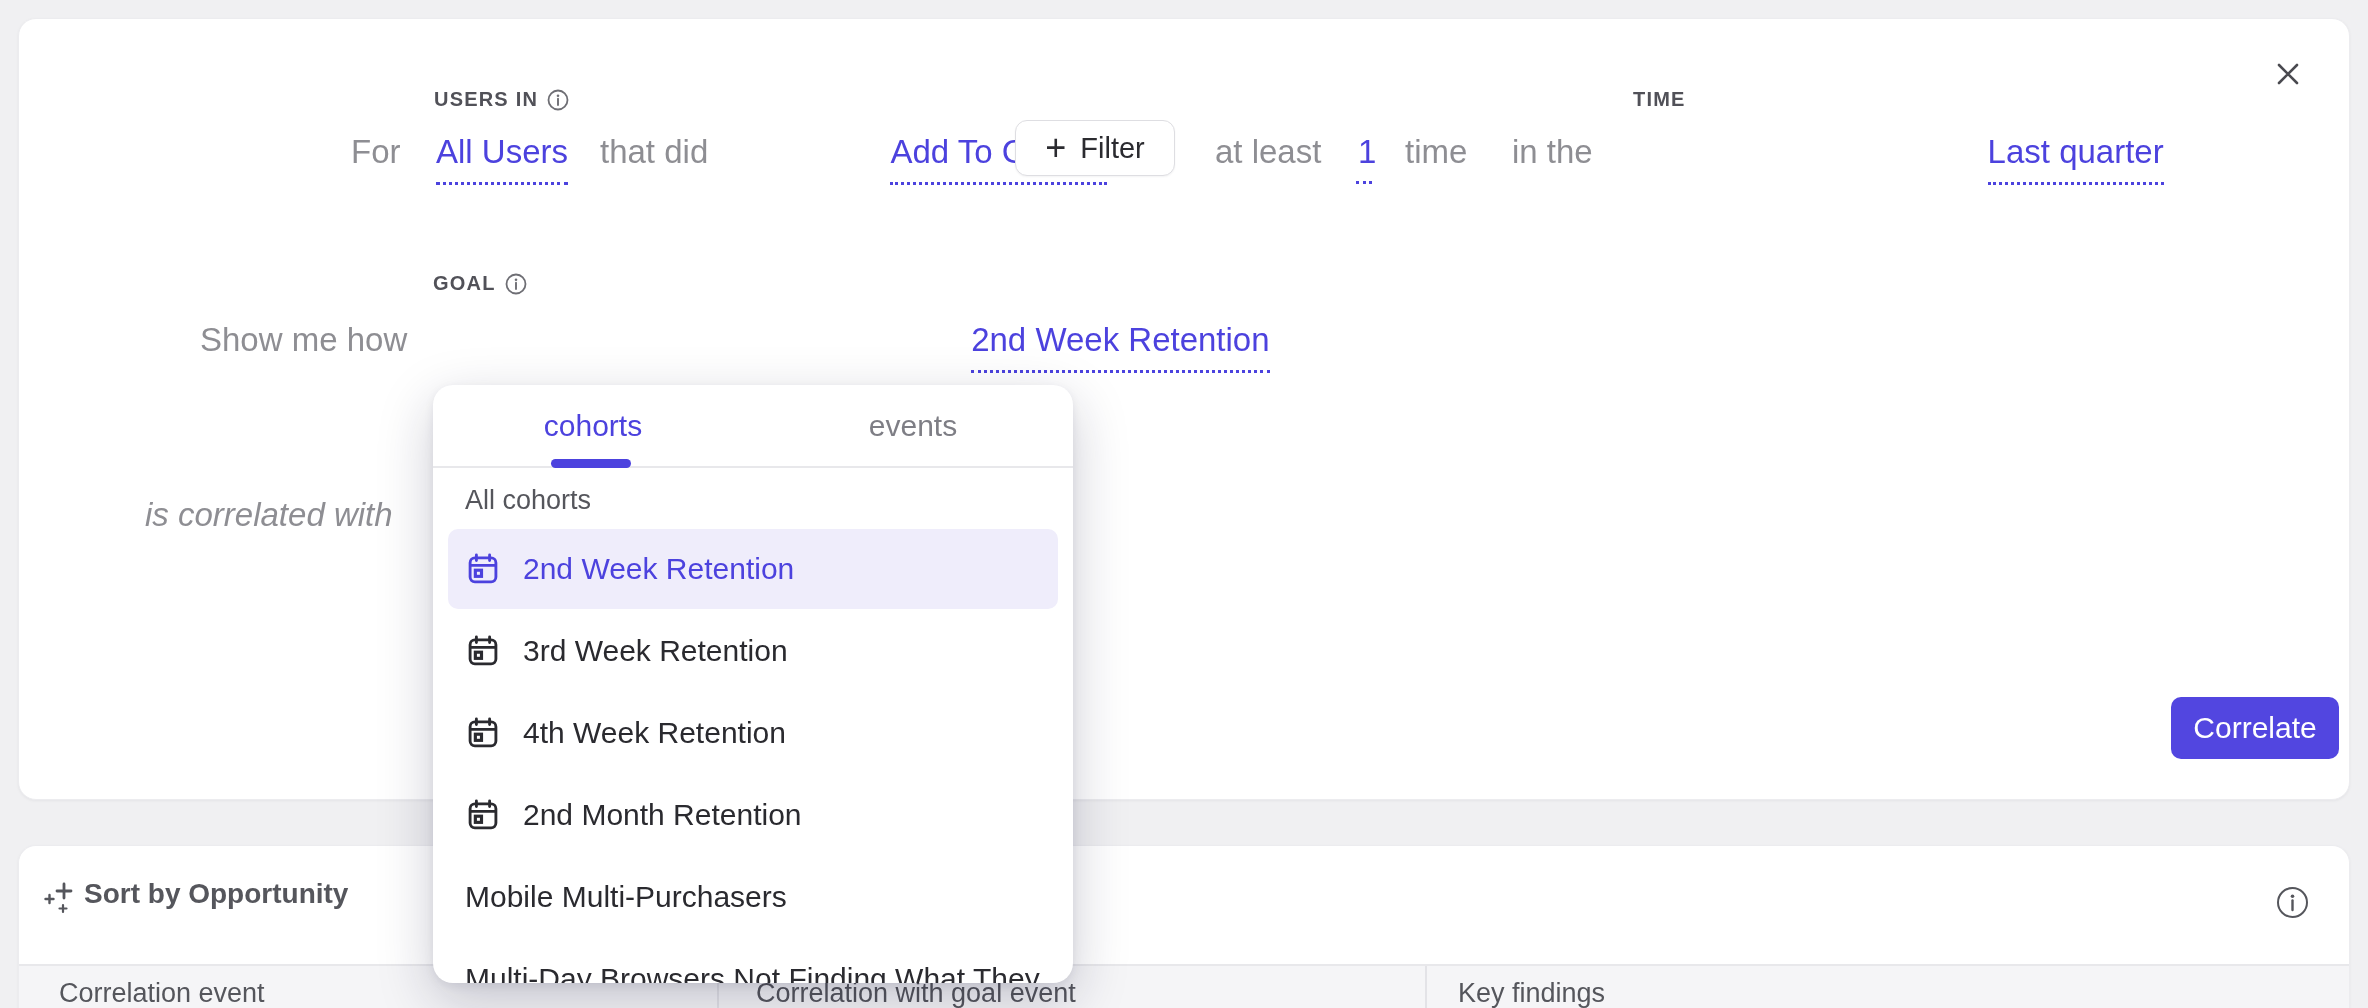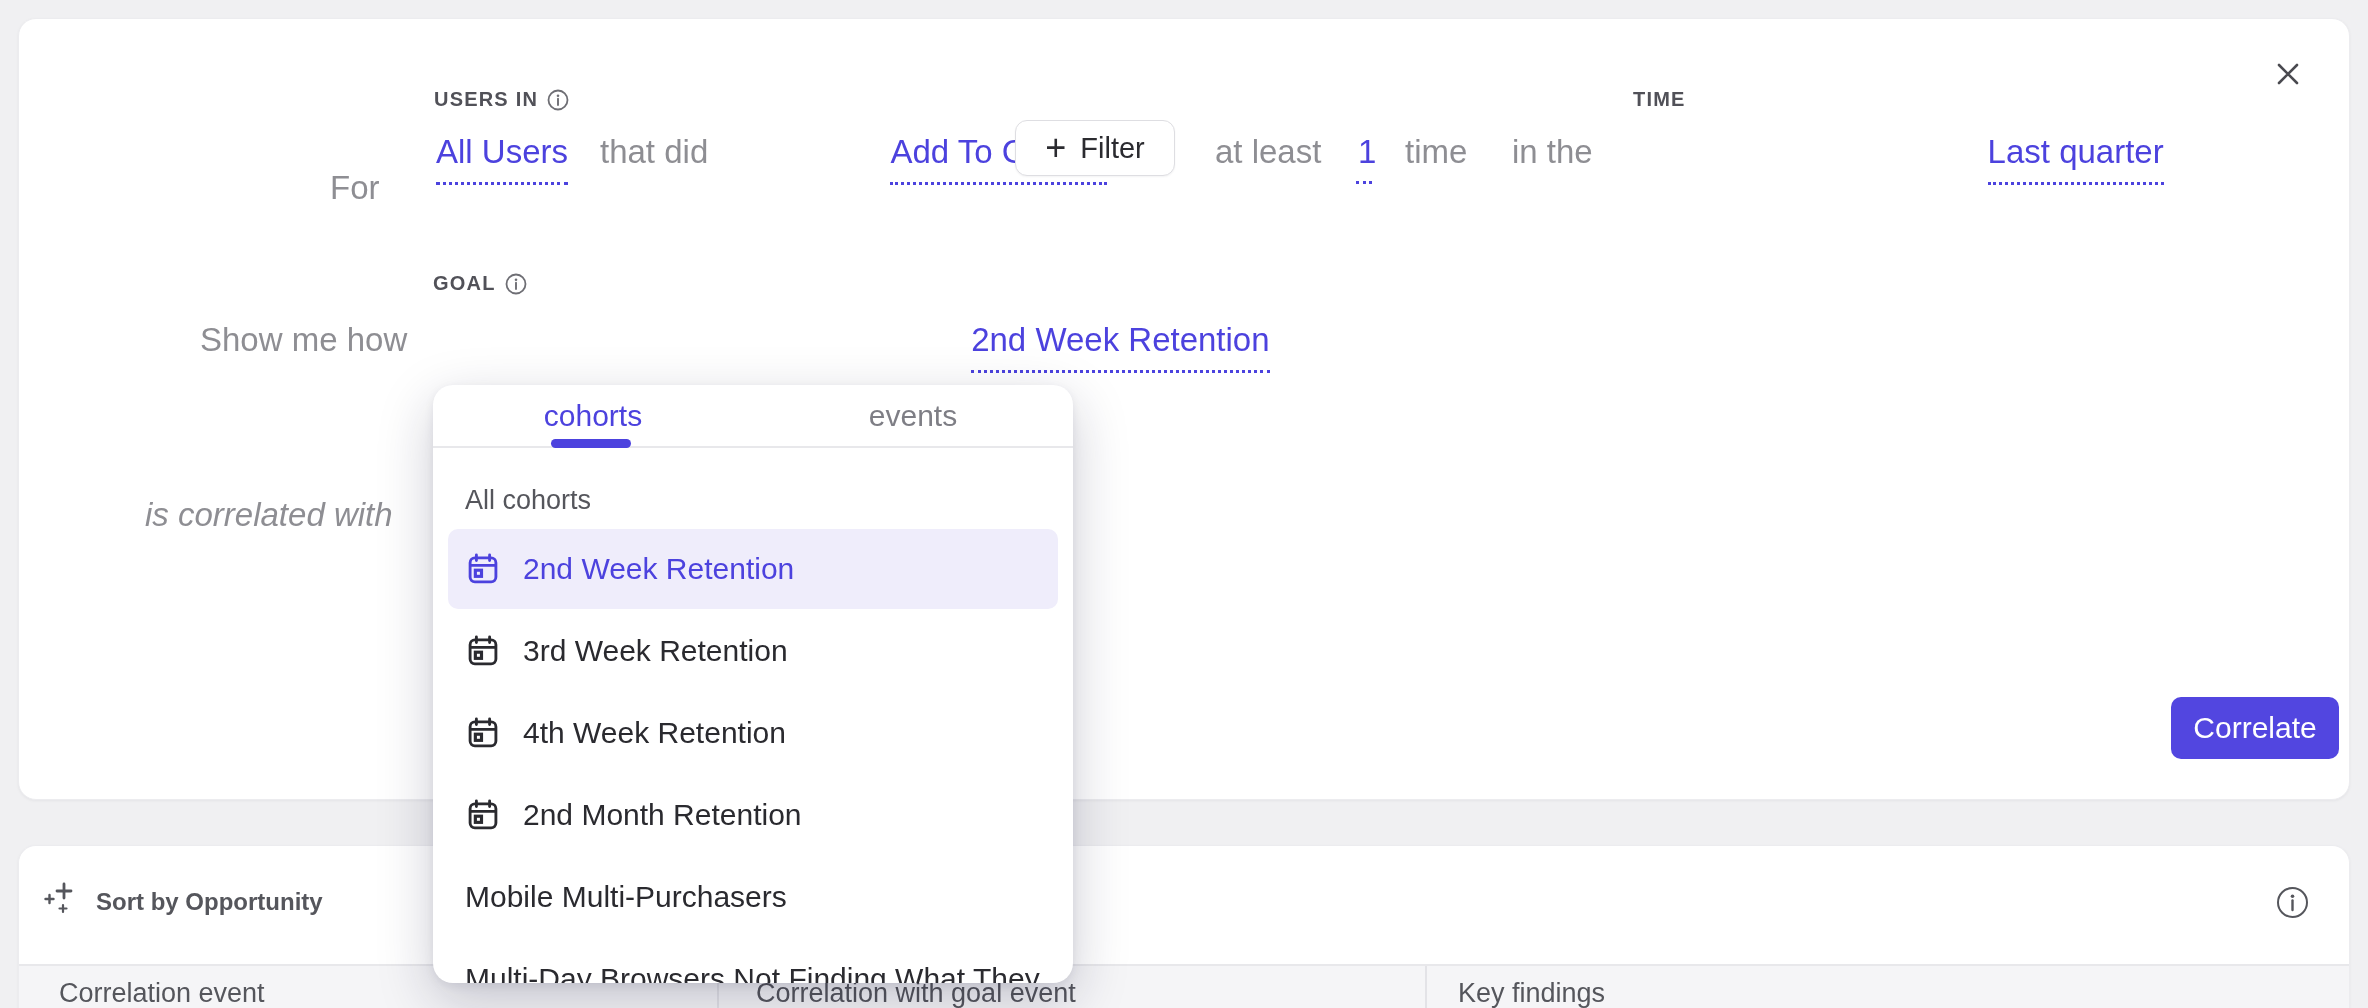--- a/index.html
+++ b/index.html
@@ -70,21 +70,21 @@
     background:none;border:none;cursor:pointer;color:#4A4A50;
     display:flex;align-items:center;justify-content:center;
   }
   
   .dropdown{
     position:absolute;left:433px;top:385px;width:640px;height:598px;
     background:#fff;border-radius:20px;overflow:hidden;z-index:5;
     box-shadow:0 18px 55px rgba(25,25,60,.22),0 3px 10px rgba(25,25,60,.08);
   }
   .tabbar{
-    position:relative;height:63px;border-bottom:2px solid var(--divider,#E8E8EB);
+    position:relative;height:83px;border-bottom:2px solid var(--divider,#E8E8EB);
     display:flex;
   }
   .tab{
     flex:1;display:flex;align-items:center;justify-content:center;
     font-size:30px;color:#7E7E85;background:none;border:none;
     font-family:inherit;cursor:pointer;
   }
   .tab.active{color:var(--accent,#4C42DE);}
   .tab-underline{
     position:absolute;left:118px;bottom:-2px;width:80px;height:9px;
@@ -96,22 +96,22 @@
   .dd-list{position:absolute;left:15px;top:144px;width:610px;}
   .dd-item{
     height:80px;margin-bottom:2px;border-radius:10px;
     display:flex;align-items:center;gap:22px;padding:0 17px;
     font-size:30px;color:var(--text-dark,#2A2A2F);cursor:pointer;
   }
   .dd-item.selected{background:var(--selected-bg,#EFEDFB);color:var(--accent,#4C42DE);}
   .dd-item .icon{width:36px;height:36px;flex:none;}
   
   .sort-bar{
-    position:absolute;left:42px;top:878px;display:flex;align-items:flex-end;gap:16px;
-    font-size:24px;font-weight:700;color:var(--header-text,#55565C);cursor:pointer;z-index:2;
+    position:absolute;left:42px;top:878px;display:flex;align-items:flex-start;gap:4px;
+    font-size:28px;font-weight:700;color:var(--header-text,#55565C);cursor:pointer;z-index:2;
   }
   .info-btn{
     position:absolute;left:2272px;top:882px;width:40px;height:40px;z-index:2;
     background:none;border:none;cursor:pointer;color:#55565C;
     display:flex;align-items:center;justify-content:center;
   }
   .table-head{
     position:absolute;left:19px;top:964px;width:2330px;height:44px;
     background:var(--header-bg,#F5F5F7);border-top:2px solid var(--divider,#E8E8EB);z-index:1;
   }
@@ -145,21 +145,21 @@
           <circle cx="11" cy="6.8" r="1.3" fill="#6E6E74"></circle>
           <path d="M11 9.8 V16" stroke="#6E6E74" stroke-width="1.9" stroke-linecap="round"></path>
         </svg>
     </span>
   </div>
   <div class="abs minilabel" style="left:1633px;top:88px;">
     <span>TIME</span>
   </div>
 
   
-  <span class="abs sentence gray" style="left:330px;top:132px;margin-top:36px;">For</span>
+  <span class="abs sentence gray" style="left:351px;top:132px;">For</span>
   <span class="abs sentence purple term" style="left:436px;top:132px;">
     <span>All Users</span>
   </span>
   <span class="abs sentence gray" style="left:600px;top:132px;">that did</span>
   <span class="abs sentence purple term" style="left:754px;top:132px;">
     <span>Add To Cart</span>
     <span class="icon">
       <svg width="31" height="31" viewBox="0 0 31 31" fill="none">
           <circle cx="15.5" cy="15.5" r="13.8" stroke="#98989D" stroke-width="2"></circle>
           <path d="M10.5 10.5 L20.5 20.5 M20.5 10.5 L10.5 20.5" stroke="#98989D" stroke-width="2" stroke-linecap="round"></path>

